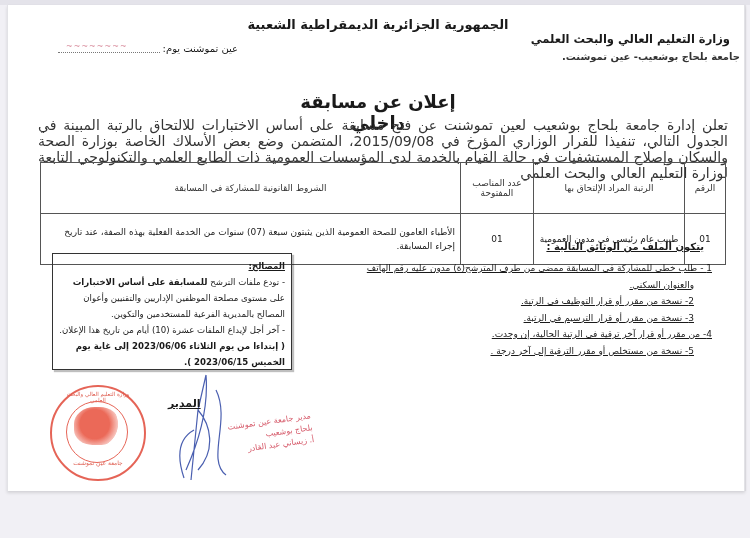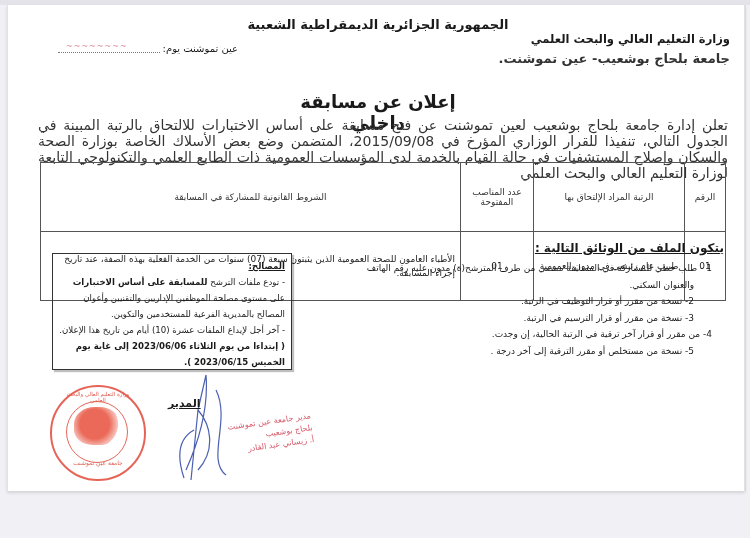--- a/index.html
+++ b/index.html
@@ -18,46 +18,46 @@
     border-left:1px solid #e2e2e6; border-right:1px solid #e2e2e6;
   }
   .abs { position:absolute; }
 
   .republic {
     left:230px; top:12px; width:280px; text-align:center;
     font-size:13px; font-weight:bold; 
     direction:rtl; letter-spacing:0.2px;
   }
   .ministry { right:14px; top:27px; font-size:11.5px; font-weight:bold; direction:rtl; }
-  .university { right:14px; top:46px; font-size:13px; font-weight:bold; direction:rtl; color:#333; }
+  .university { right:4px; top:46px; font-size:10px; font-weight:bold; direction:rtl; color:#333; }
   .place-date { left:50px; top:38px; width:180px; font-size:10px; direction:rtl; display:flex; gap:3px; align-items:center; }
   .place-date .dots { flex:1; border-bottom:1px dotted #777; height:8px; position:relative; }
   .place-date .scribble { position:absolute; left:8px; top:-2px; font-size:8px; color:#d27a8d; letter-spacing:1px; font-family:"DejaVu Serif", serif; }
 
   .title { left:270px; top:86px; width:200px; text-align:center; font-size:18px; font-weight:bold; direction:rtl; }
 
   .intro { left:30px; top:112px; width:690px; font-size:14px; line-height:16px; direction:rtl; text-align:justify; color:#333; }
 
   table.posts {
     position:absolute; left:32px; top:157px; width:686px;
     border-collapse:collapse; direction:rtl; font-size:9px;
   }
   table.posts td, table.posts th {
-    border:1px solid #555; padding:17px 5px; font-weight:normal; vertical-align:middle;
+    border:1px solid #555; padding:8px 5px; font-weight:normal; vertical-align:middle;
   }
   table.posts th { height:34px; text-align:center; color:#333; }
   table.posts td { height:34px; }
   .c-num { width:30px; text-align:center;margin-left:28px; }
   .c-rank { width:140px; text-align:center; }
   .c-count { width:62px; text-align:center; font-weight:bold; }
   .c-cond { text-align:right; line-height:14px; }
 
-  .docs-title { right:20px; top:236px; font-size:12px; font-weight:bold; text-decoration:underline; direction:rtl; }
+  .docs-title { right:40px; top:236px; font-size:10px; font-weight:bold; text-decoration:underline; direction:rtl; }
   .docs-list { right:32px; top:255px; width:330px; font-size:9px; line-height:16.5px; direction:rtl; }
-  .docs-list .item { white-space:nowrap; }
+  .docs-list .item { white-space:nowrap;text-decoration:underline; }
   .docs-list .item.indent { padding-right:18px; }
 
   .notes {
     left:44px; top:248px; width:240px; height:117px;
     border:1.5px solid #333; box-shadow:2px 2px 1px rgba(0,0,0,0.25);
     padding:4px 6px; box-sizing:border-box; direction:rtl; font-size:8.6px; line-height:16px;
   }
   .notes .nt { font-weight:bold; text-decoration:underline; }
   .notes b { font-weight:bold; }
 

